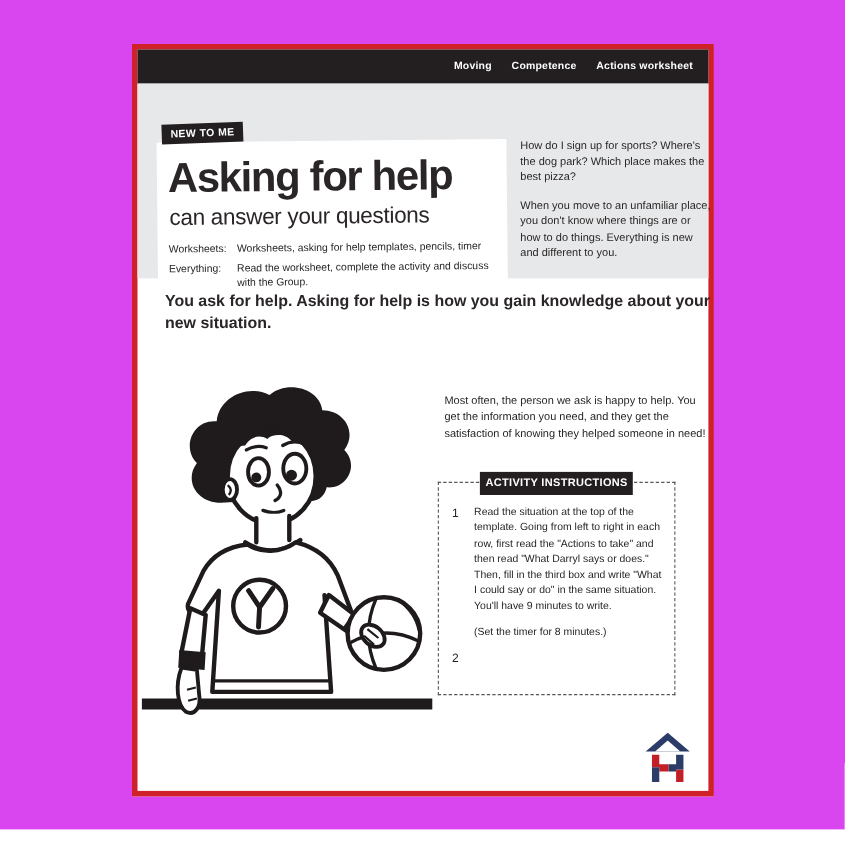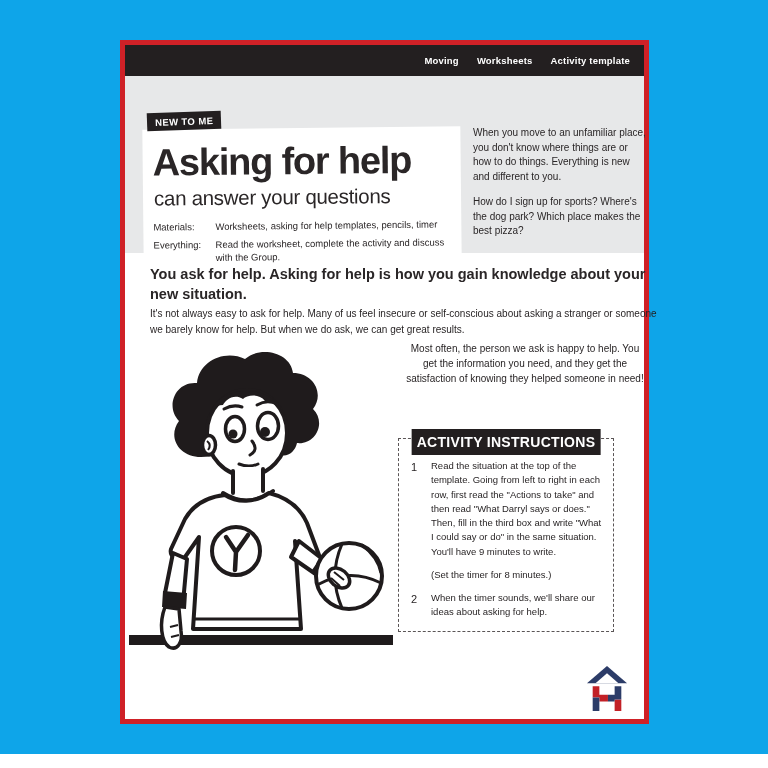--- a/index.html
+++ b/index.html
@@ -1,17 +1,17 @@
 <!DOCTYPE html>
 <html><head>
 <meta charset="utf-8">
 <style>
   html,body{margin:0;padding:0;background:#ffffff;width:768px;height:768px;overflow:hidden;
     font-family:"Liberation Sans", sans-serif;color:#231f20;}
-  .canvas{position:relative;width:768px;height:754px;background:#0ea5e9;}
+  .canvas{position:relative;width:768px;height:754px;background:#d946ef;}
   .page{position:absolute;left:120px;top:40px;width:529px;height:684px;box-sizing:border-box;
     border:5px solid #cf2127;background:#fff;}
   
   .topbar{position:absolute;left:0;top:0;width:100%;height:31px;background:#231f20;
     display:flex;justify-content:flex-end;align-items:center;gap:18px;box-sizing:border-box;
     padding-right:14px;}
   .nav-item{color:#fff;font-size:9.5px;font-weight:700;letter-spacing:.2px;cursor:default;}
   
   .gray-panel{position:absolute;left:0;top:31px;width:100%;height:177px;background:#e7e8e9;}
   .title-card{position:absolute;left:18px;top:52px;width:318px;height:130px;background:#fff;
@@ -23,70 +23,69 @@
     margin-bottom:4px;width:300px;}
   .badge{position:absolute;left:22px;top:36px;background:#231f20;color:#fff;font-size:9.5px;
     font-weight:700;letter-spacing:.4px;padding:4px 8px 3px;transform:rotate(-2deg);}
   .sidebar{position:absolute;left:348px;top:50px;width:174px;font-size:10px;line-height:1.45;color:#2a2627;}
   .sidebar p{margin:0 0 11px 0;}
   
   .lead{position:absolute;left:25px;top:220px;width:500px;font-size:14.5px;font-weight:700;
     line-height:1.35;color:#2a2627;}
   .body-text{position:absolute;left:25px;top:261px;width:512px;font-size:10px;line-height:1.55;margin:0;}
   .illustration{position:absolute;left:4px;top:300px;}
-  .right-col{position:absolute;left:279px;top:296px;width:242px;font-size:10px;line-height:1.5;text-align:center;}
+  .right-col{position:absolute;left:279px;top:312px;width:242px;font-size:10px;line-height:1.5;}
   .right-col p{margin:0 0 11px 0;}
   
   .activity{position:absolute;left:273px;top:393px;width:216px;height:194px;
     border:1px dashed #5a5556;box-sizing:border-box;}
   .activity-heading{position:absolute;top:-10px;left:50%;transform:translateX(-50%);
-    background:#231f20;color:#fff;font-size:14px;font-weight:700;letter-spacing:.3px;
+    background:#231f20;color:#fff;font-size:10px;font-weight:700;letter-spacing:.3px;
     padding:5px 5px;white-space:nowrap;}
   .steps{padding:20px 8px 0 6px;}
   .step{display:grid;grid-template-columns:26px 1fr;font-size:9.5px;line-height:1.5;margin-bottom:9px;}
   .step-num{font-size:11px;padding-left:6px;}
   .step-note{margin-top:9px;}
   .logo{position:absolute;left:461px;top:620px;}
 </style>
 </head>
 <body>
 
 <div class="canvas">
   <div class="page">
 
     <div class="topbar">
       <span class="nav-item">Moving</span>
-      <span class="nav-item">Worksheets</span>
-      <span class="nav-item">Activity template</span>
+      <span class="nav-item">Competence</span>
+      <span class="nav-item">Actions worksheet</span>
     </div>
 
     <div class="gray-panel">
       <div class="title-card">
         <h1 class="title">Asking for help</h1>
         <div class="subtitle">can answer your questions</div>
         <div class="meta">
           <div class="meta-row">
-            <span>Materials:</span>
+            <span>Worksheets:</span>
             <span>Worksheets, asking for help templates, pencils, timer</span>
           </div>
           <div class="meta-row">
             <span>Everything:</span>
             <span>Read the worksheet, complete the activity and discuss with the Group.</span>
           </div>
         </div>
       </div>
       <div class="badge">NEW TO ME</div>
       <div class="sidebar">
+        <p>How do I sign up for sports? Where's the dog park? Which place makes the best pizza?</p>
         <p>When you move to an unfamiliar place, you don't know where things are or how to do things. Everything is new and different to you.</p>
-        <p>How do I sign up for sports? Where's the dog park? Which place makes the best pizza?</p>
       </div>
     </div>
 
     <div class="lead">You ask for help. Asking for help is how you gain knowledge about your new situation.</div>
-    <p class="body-text">It's not always easy to ask for help. Many of us feel insecure or self-conscious about asking a stranger or someone we barely know for help. But when we do ask, we can get great results.</p>
 
     <svg class="illustration" width="266" height="310" viewBox="0 0 266 310" aria-hidden="true">
 
       <path d="M72,112 C50,112 38,92 50,76 C36,62 46,36 68,38 C70,16 96,4 116,14 C132,0 162,8 164,28
                C184,28 196,48 184,64 C198,78 186,100 168,98 C166,108 156,114 148,108 Z" fill="#1f1b1c"></path>
 
       <ellipse cx="118" cy="88" rx="40" ry="43" fill="#ffffff" stroke="#1f1b1c" stroke-width="4"></ellipse>
 
       <path d="M80,72 C84,54 100,46 118,46 C138,46 150,56 156,72 C150,60 142,56 136,56
                C130,48 118,50 114,54 C104,48 96,56 94,60 C86,60 82,66 80,72 Z" fill="#1f1b1c"></path>
@@ -146,23 +145,20 @@
       <div class="steps">
         <div class="step">
           <div class="step-num">1</div>
           <div>
             <div>Read the situation at the top of the template. Going from left to right in each row, first read the "Actions to take" and then read "What Darryl says or does." Then, fill in the third box and write "What I could say or do" in the same situation. You'll have 9 minutes to write.</div>
             <div class="step-note">(Set the timer for 8 minutes.)</div>
           </div>
         </div>
         <div class="step">
           <div class="step-num">2</div>
-          <div>
-            <div>When the timer sounds, we'll share our ideas about asking for help.</div>
-          </div>
         </div>
       </div>
     </div>
 
     <svg class="logo" width="42" height="48" viewBox="0 0 44 50" aria-hidden="true">
       <polygon points="22,1 43,19 1,19" fill="#2c3c68"></polygon>
       <polygon points="22,8.5 34,19 10,19" fill="#ffffff"></polygon>
       <path d="M7,22 h7 v12 h-7 z M14,31 h9 v7 h-9 z M30,36 h7 v12 h-7 z" fill="#c22026"></path>
       <path d="M7,34 h7 v14 h-7 z M23,31 h7 v7 h-7 z M30,22 h7 v14 h-7 z" fill="#2c3c68"></path>
     </svg>

